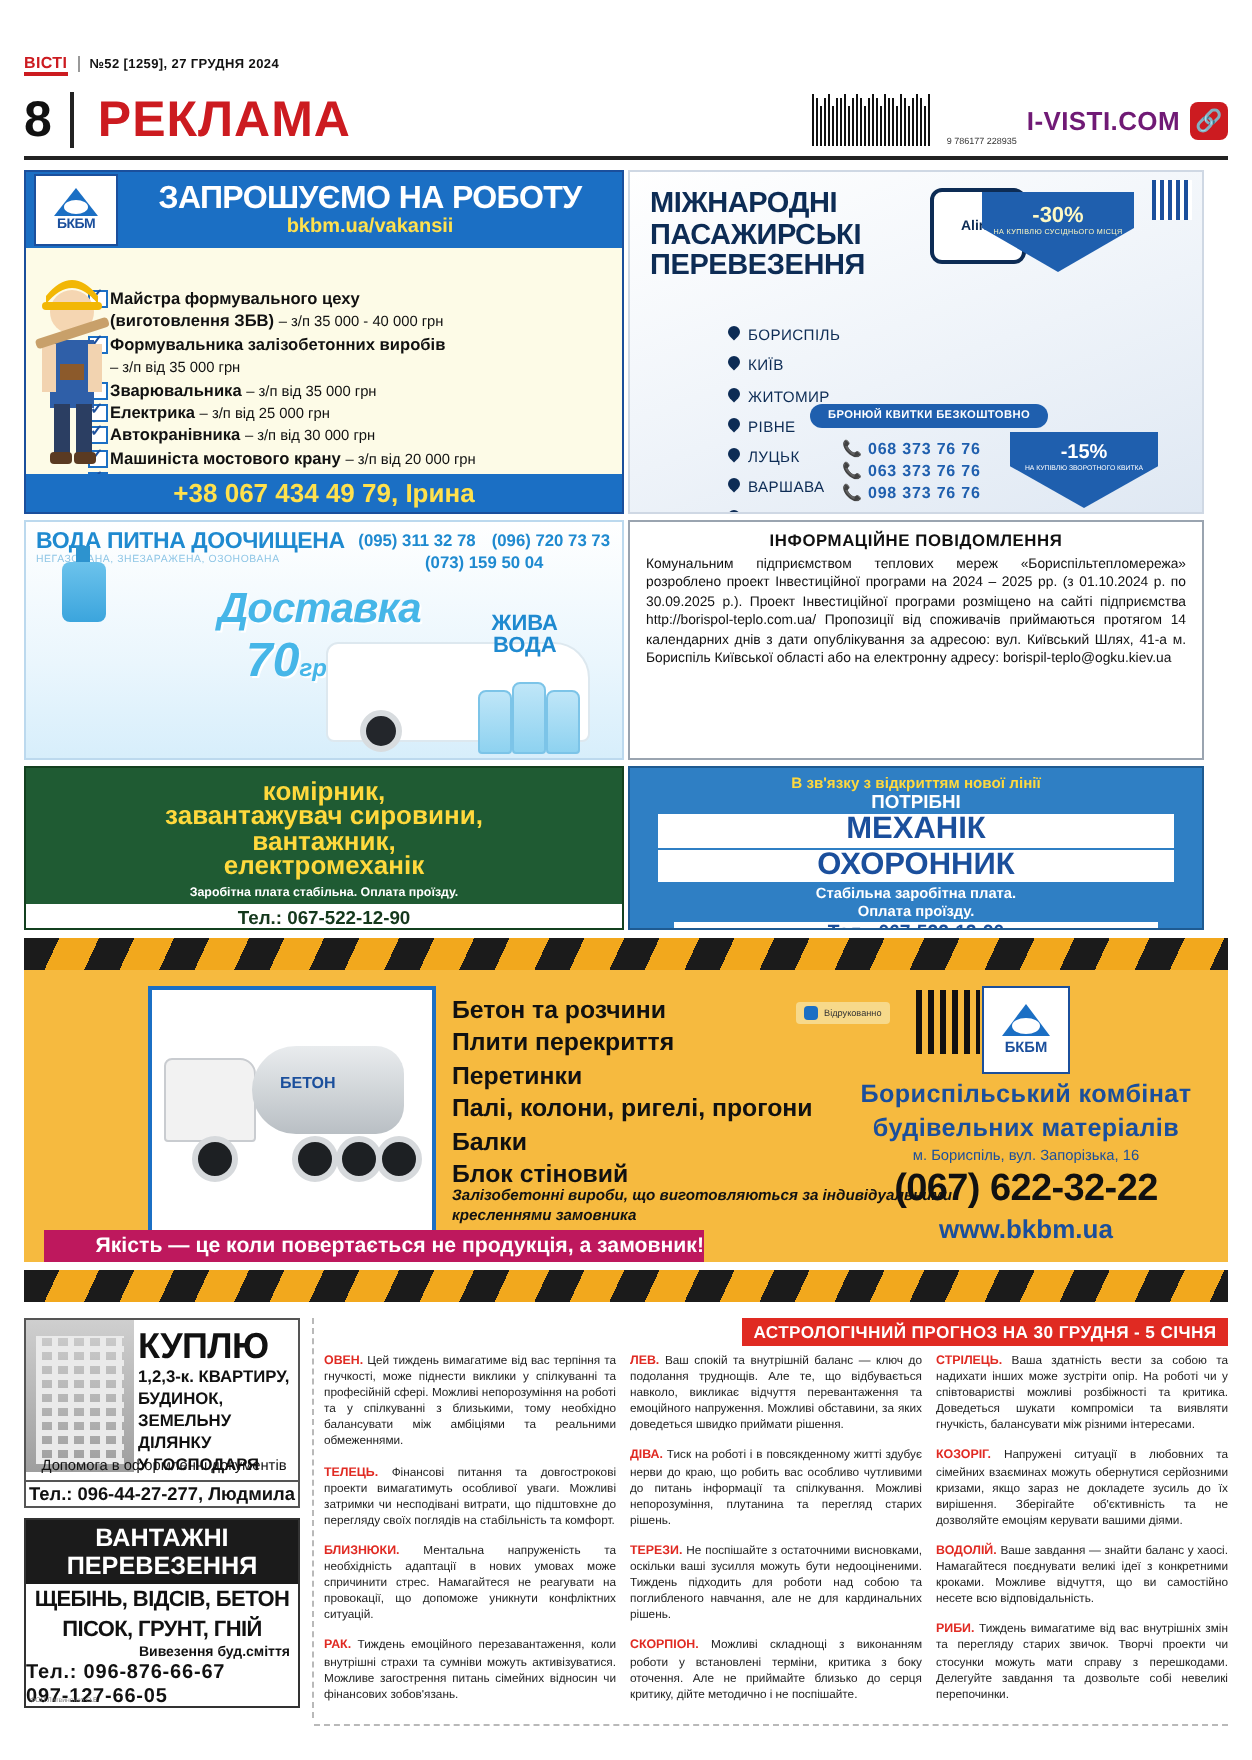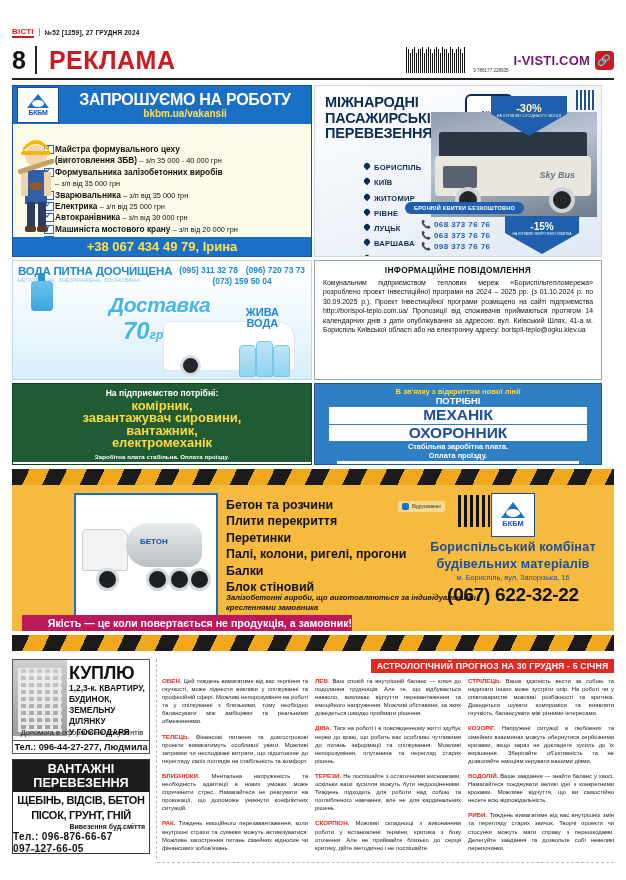--- a/index.html
+++ b/index.html
@@ -58,21 +58,21 @@
   .jobworker{position:absolute;left:2px;top:36px;width:42px;height:112px;}
   .jobphone{position:absolute;left:0;right:0;bottom:0;height:19px;background:#1b6fc4;color:#ffe14d;
       font-size:13px;font-weight:bold;text-align:center;line-height:19px;}
 
   
   .busad{width:288px;height:172px;margin-top:5px;margin-left:2px;border:1px solid #cfd8e4;
       background:linear-gradient(160deg,#ffffff 0%,#eef3f9 55%,#dfe8f3 100%);}
   .busad .bh{padding:9px 0 0 10px;}
   .busad .bh div{font-size:14.5px;font-weight:bold;color:#0d2c55;line-height:15.5px;letter-spacing:-.2px;}
   .cities{position:absolute;left:7px;top:58px;}
-  .cities li{list-style:none;font-size:7.6px;font-weight:bold;color:#0d2c55;line-height:15.3px;
+  .cities li{list-style:none;font-size:7.6px;font-weight:normal;color:#0d2c55;line-height:15.3px;
       padding-left:12px;position:relative;letter-spacing:.2px;}
   .cities li::before{content:"";position:absolute;left:2px;top:3px;width:6px;height:6px;border-radius:50% 50% 50% 0;
       transform:rotate(-45deg);background:#0d2c55;}
   .busimg{position:absolute;right:4px;top:26px;width:166px;height:105px;
       background:linear-gradient(165deg,#8d9cad 0%,#b9c5d2 40%,#6d7b8b 100%);}
   .buswin{position:absolute;left:8px;top:20px;width:148px;height:26px;background:#2c3542;border-radius:3px;}
   .busbody{position:absolute;left:4px;top:44px;width:156px;height:40px;background:#e8e6dd;border-radius:4px;}
   .busw1{position:absolute;left:12px;top:54px;width:34px;height:22px;background:#59636f;border-radius:2px;}
   .buswheel{position:absolute;width:18px;height:18px;border-radius:50%;background:#22262b;
       border:4px solid #cfd2d6;bottom:4px;}
@@ -321,28 +321,20 @@
     <div class="ad busad">
       <div class="bh">
         <div>МІЖНАРОДНІ</div>
         <div>ПАСАЖИРСЬКІ</div>
         <div>ПЕРЕВЕЗЕННЯ</div>
       </div>
       <div class="buslogo">
           <span>Alina</span>
         </div>
       <div class="qrsm"></div>
-      <div class="busimg">
-        <div class="buswin"></div>
-        <div class="busbody"></div>
-        <div class="busw1"></div>
-        <div class="buswheel" style="left:24px"></div>
-        <div class="buswheel" style="left:118px"></div>
-        <div class="skylbl">Sky Bus</div>
-      </div>
       <div class="badge30">
         <b>-30%</b>
         <i>НА КУПІВЛЮ СУСІДНЬОГО МІСЦЯ</i>
       </div>
       <div class="badge15">
         <b>-15%</b>
         <i>НА КУПІВЛЮ ЗВОРОТНОГО КВИТКА</i>
       </div>
       <ul class="cities">
         <li>БОРИСПІЛЬ</li>
@@ -397,21 +389,20 @@
     </div>
 
     <div class="ad infoad">
       <h4>ІНФОРМАЦІЙНЕ ПОВІДОМЛЕННЯ</h4>
       <p>Комунальним підприємством теплових мереж «Бориспільтепломережа» розроблено проект Інвестиційної програми на 2024 – 2025 рр. (з 01.10.2024 р. по 30.09.2025 р.). Проект Інвестиційної програми розміщено на сайті підприємства http://borispol-teplo.com.ua/ Пропозиції від споживачів приймаються протягом 14 календарних днів з дати опублікування за адресою: вул. Київський Шлях, 41-а м. Бориспіль Київської області або на електронну адресу: borispil-teplo@ogku.kiev.ua</p>
     </div>
   </div>
 
   <div class="hirerow">
     <div class="ad greenad">
-      <div class="t1">На підприємство потрібні:</div>
       <div class="t2" style="white-space:pre-line">комірник,
 завантажувач сировини,
 вантажник,
 електромеханік</div>
       <div class="t3">Заробітна плата стабільна. Оплата проїзду.</div>
       <div class="t4">Тел.: 067-522-12-90</div>
     </div>
     <div class="ad blueadw">
       <div class="b1">В зв'язку з відкриттям нової лінії</div>
       <div class="b2">ПОТРІБНІ</div>
@@ -454,20 +445,21 @@
     <div class="cqr"></div>
     <div class="cright">
       <div class="bkbmlogo">
         <div class="tri2"></div>
         <div class="lb">БКБМ</div>
       </div>
       <div class="cname">Бориспільський  комбінат</div>
       <div class="cname">будівельних  матеріалів</div>
       <div class="caddr">м. Бориспіль, вул. Запорізька, 16</div>
       <div class="cphone">(067) 622-32-22</div>
+      <div class="cweb">www.bkbm.ua</div>
     </div>
     <div class="slogan">Якість — це коли повертається не продукція, а замовник!</div>
   </div>
   <div class="hazard"></div>
 
   <div class="bottom">
     <div class="leftcol">
 
       <div class="ad buyad">
         <div class="buyimg"></div>

